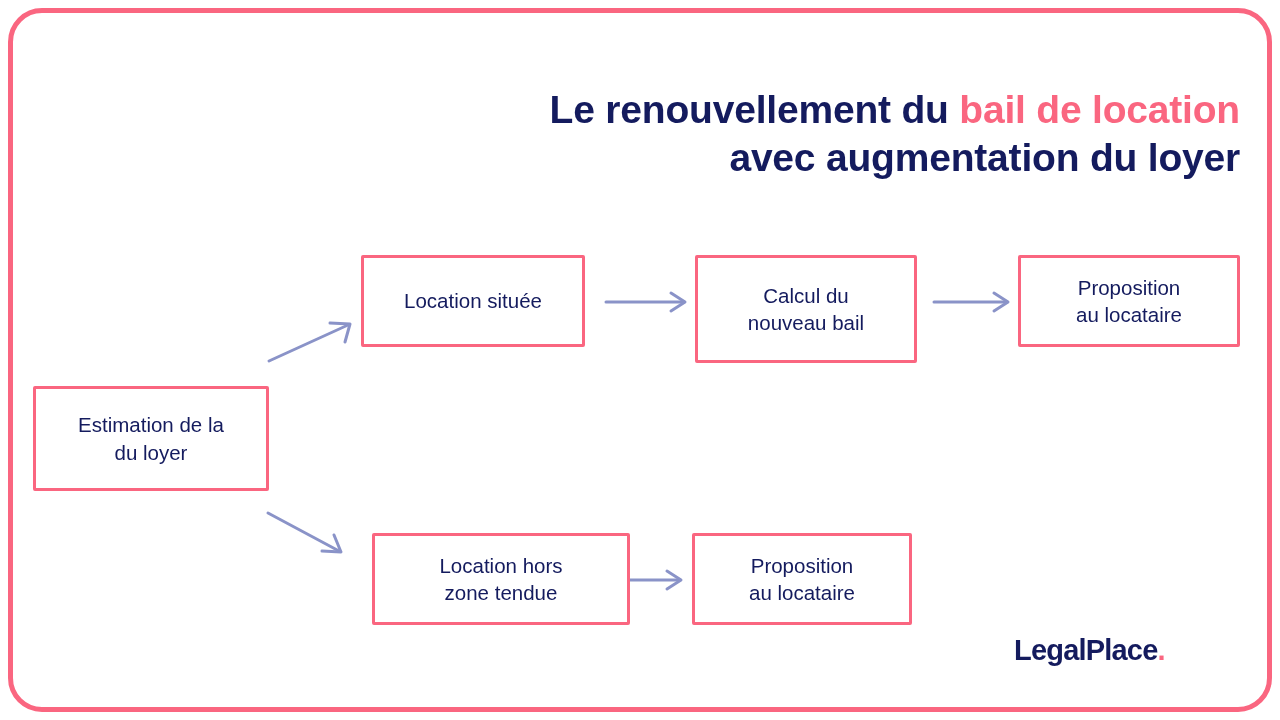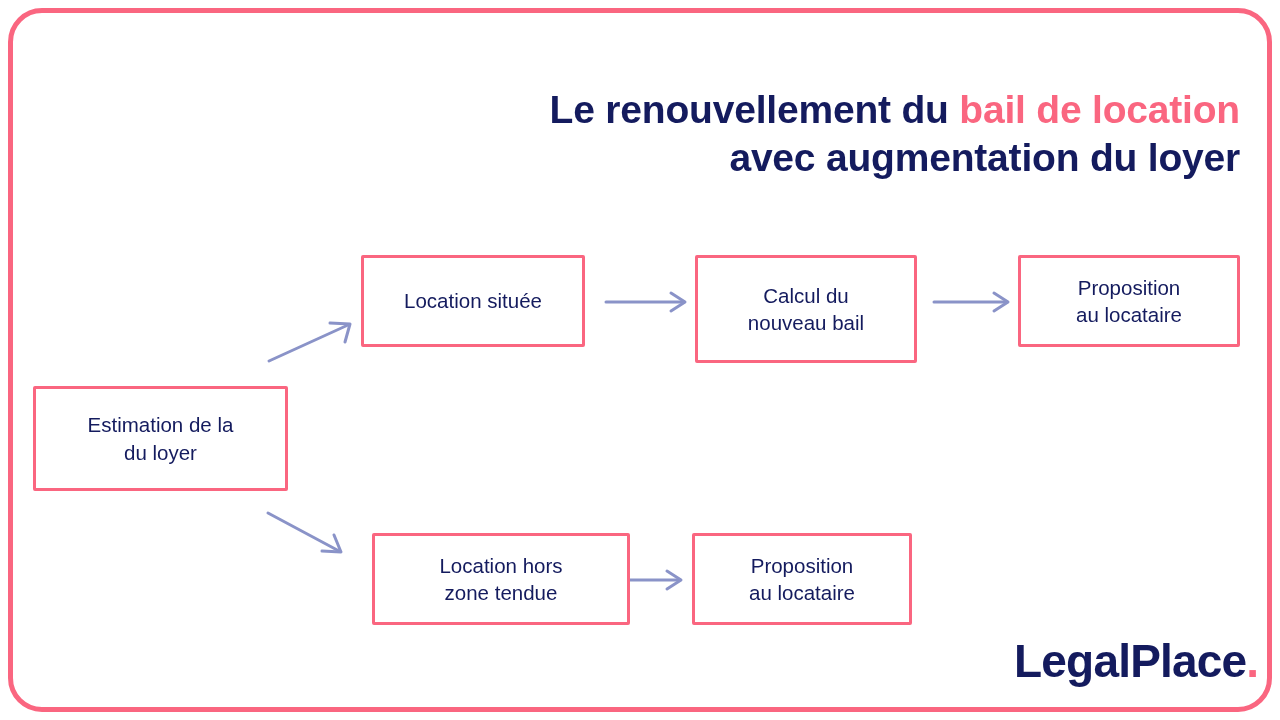--- a/index.html
+++ b/index.html
@@ -62,42 +62,42 @@
     align-items: center;
     justify-content: center;
     text-align: center;
     color: #141B5E;
     font-size: 20.5px;
     line-height: 1.32;
     padding: 4px 8px;
   }
   .node span { display: block; }
 
-  #node-estimation { left: 33px;   top: 386px; width: 255px; height: 105px; }
+  #node-estimation { left: 33px;   top: 386px; width: 236px; height: 105px; }
   #node-zone-tendue { left: 361px;  top: 255px; width: 224px; height: 92px; }
   #node-calcul      { left: 695px;  top: 255px; width: 222px; height: 108px; }
   #node-proposition-1 { left: 1018px; top: 255px; width: 222px; height: 92px; }
   #node-hors-zone   { left: 372px;  top: 533px; width: 258px; height: 92px; }
   #node-proposition-2 { left: 692px;  top: 533px; width: 220px; height: 92px; }
 
   
   .arrow-layer {
     position: absolute;
     left: 0; top: 0;
     width: 1280px;
     height: 720px;
     pointer-events: none;
   }
 
   
   .logo {
     position: absolute;
     left: 1014px;
     top: 634px;
-    font-size: 46px;
+    font-size: 29px;
     font-weight: bold;
     color: #141B5E;
     letter-spacing: -0.8px;
     white-space: nowrap;
   }
   .logo-dot { color: #FA6680; }
 </style>
 </head>
 <body>
 

